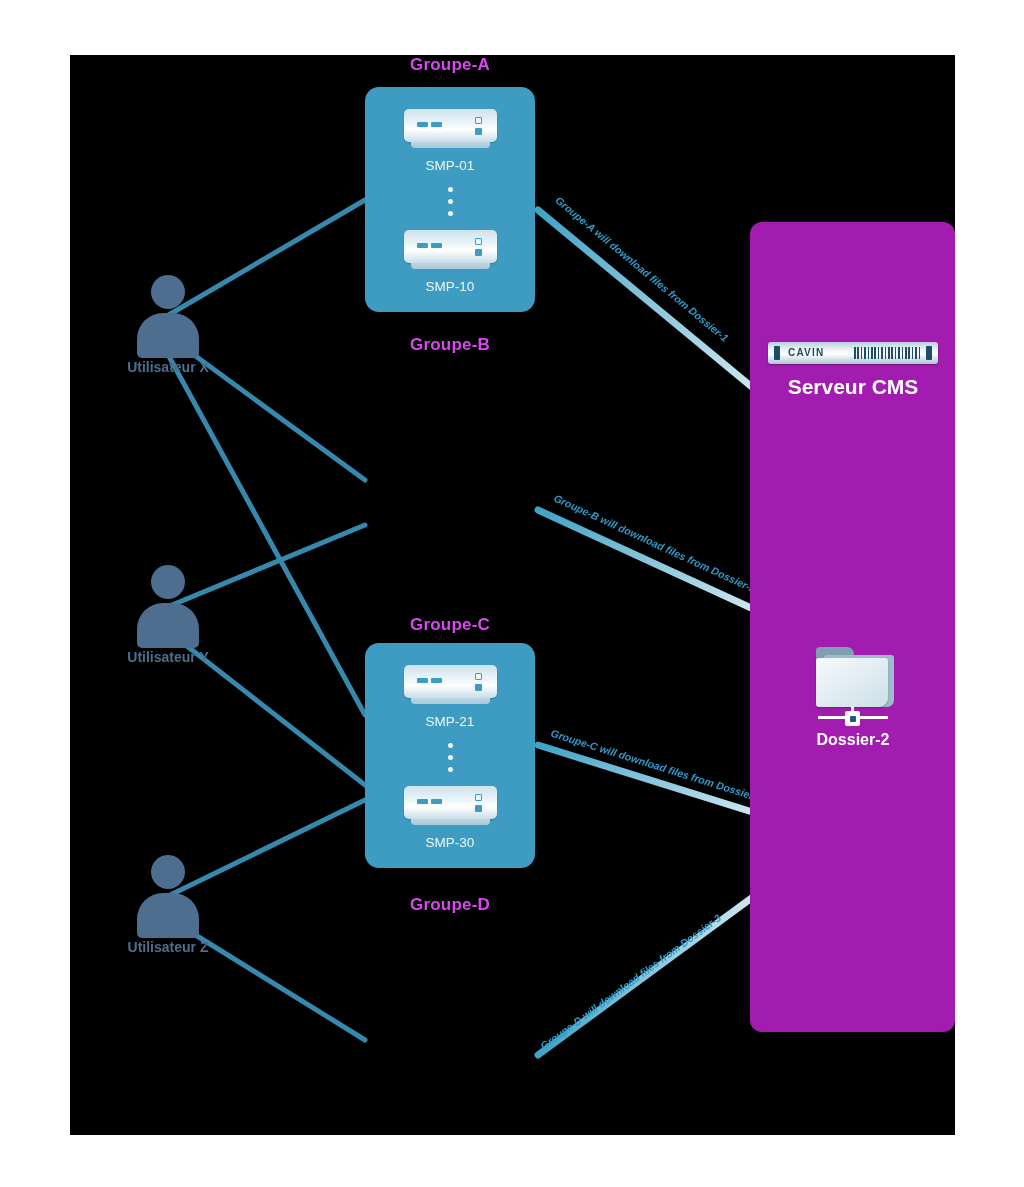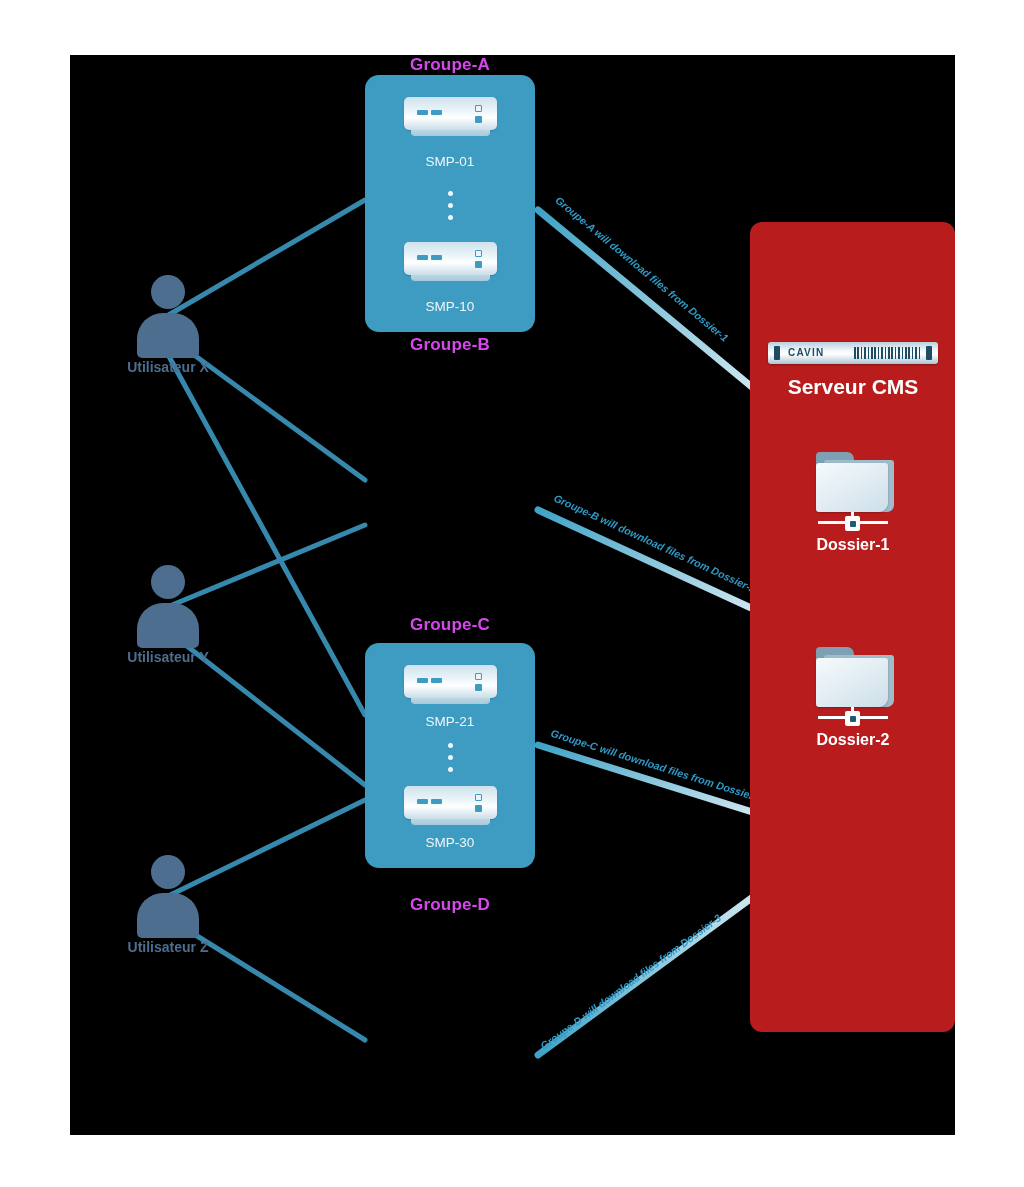--- a/index.html
+++ b/index.html
@@ -64,21 +64,21 @@
     position:absolute; left:0; top:38px; width:62px; height:45px;
     background:#4d6e8e; border-radius:26px 26px 5px 5px;
   }
   .user .name {
     color:#4d6e8e; font-weight:bold; font-size:14px; margin-top:4px; white-space:nowrap;
   }
 
   
   #panel {
     position:absolute; left:680px; top:167px; width:205px; height:810px;
-    background:#b91c1c; border-radius:12px;
+    background:#a21caf; border-radius:12px;
   }
 
   
   .srv { position:absolute; left:18px; top:120px; width:170px; text-align:center; }
   .srv .chassis {
     position:relative; width:170px; height:22px; border-radius:3px;
     background:linear-gradient(180deg,#b9cfdb 0%,#f2f8fb 40%,#ffffff 55%,#aac4d3 100%);
     box-shadow:0 1px 2px rgba(0,0,0,.3);
   }
   .srv .bez-l,.srv .bez-r { position:absolute; top:4px; width:6px; height:14px; background:#1d4d64; border-radius:1px; }
@@ -188,21 +188,21 @@
 
   <div class="user" style="left:38px; top:510px;">
     <div class="glyph">
       <div class="head"></div>
         <div class="torso"></div>
     </div>
     <div class="name">Utilisateur Y</div>
   </div>
 
   <div class="group-title" style="left:295px; top:0px;">Groupe-A</div>
-  <div class="group" style="left:295px; top:20px;gap:8px;">
+  <div class="group" style="left:295px; top:32px;">
     <div class="device">
       <div class="body"></div>
         <div class="d1"></div>
         <div class="d2"></div>
       <div class="s1"></div>
         <div class="s2"></div>
         <div class="base"></div>
     </div>
     <div class="smp-label">SMP-01</div>
     <div class="dots">
@@ -257,31 +257,20 @@
     <div class="srv">
       <div class="chassis">
         <div class="bez-l"></div>
         <div class="brand">CAVIN</div>
         <div class="vents"></div>
         <div class="bez-r"></div>
       </div>
       <div class="cap">Serveur CMS</div>
     </div>
 
-    <div class="folder" style="left:43px; top:230px;">
-      <div class="fi">
-        <div class="tab"></div>
-          <div class="back"></div>
-          <div class="front"></div>
-        <div class="stem"></div>
-          <div class="bar"></div>
-          <div class="node"></div>
-      </div>
-      <div class="flab">Dossier-1</div>
-    </div>
 
     <div class="folder" style="left:43px; top:425px;">
       <div class="fi">
         <div class="tab"></div>
           <div class="back"></div>
           <div class="front"></div>
         <div class="stem"></div>
           <div class="bar"></div>
           <div class="node"></div>
       </div>

